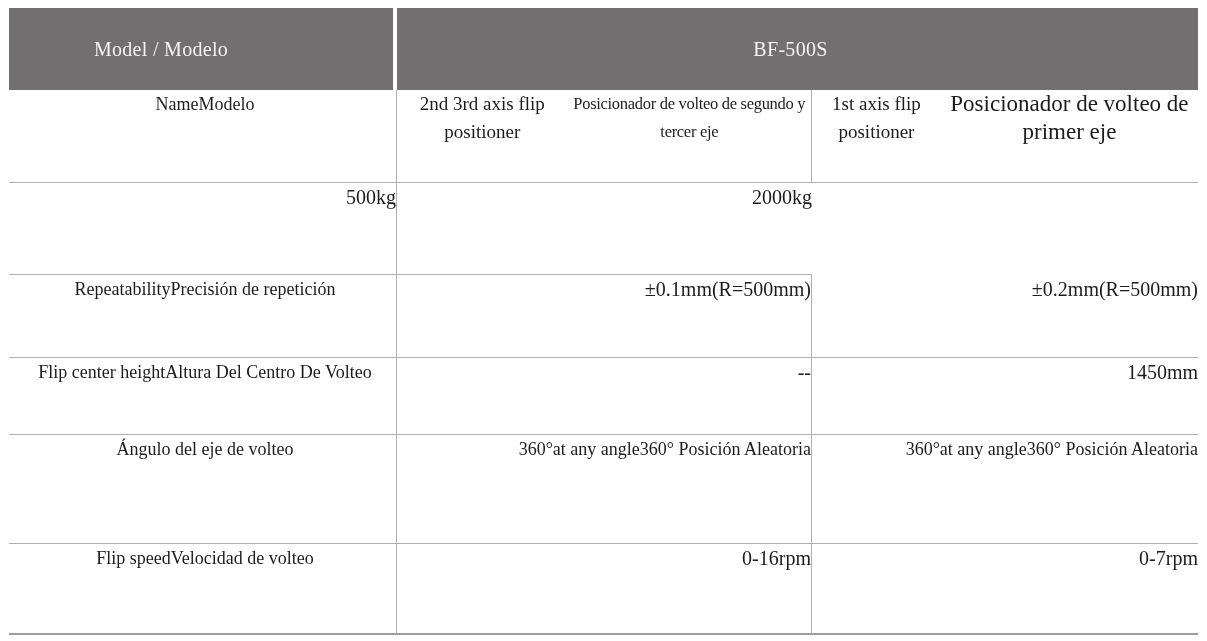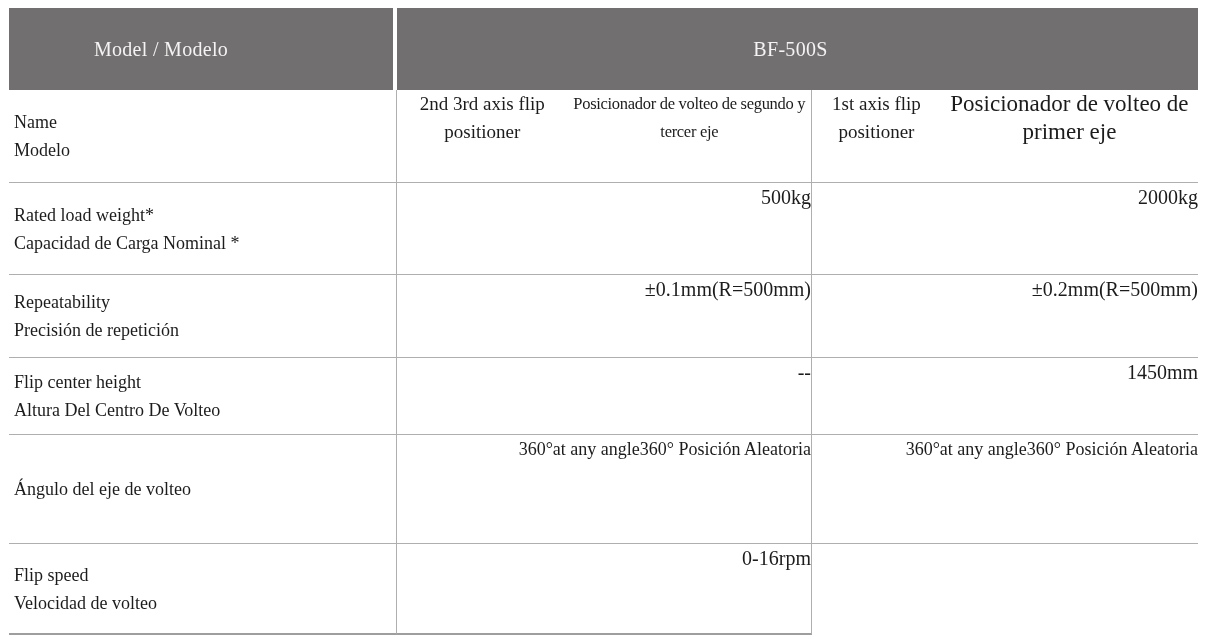--- a/index.html
+++ b/index.html
@@ -27,21 +27,21 @@
     color:var(--header-text);
     display:flex;align-items:center;justify-content:center;
     font-size:20px;letter-spacing:.3px;
   }
   .hdr-model{grid-column:1;border-right:4px solid #ffffff;padding-right:80px;}
   .hdr-value{grid-column:2 / 4;padding-right:14px;justify-content:center;}
 
   
   .lbl{
     grid-column:1;
-    display:flex;flex-direction:column;justify-content:center;
+    display:flex;flex-direction:row;justify-content:center;
     padding-left:5px;
     font-size:18px;line-height:28px;
     border-right:1px solid var(--border);
     border-bottom:1px solid var(--border);
   }
   .val{
     display:flex;flex-direction:row;justify-content:flex-end;
     text-align:center;
     font-size:20px;line-height:28px;
     border-bottom:1px solid var(--border);
@@ -73,24 +73,20 @@
   </div>
   <div class="val mid">
     <div class="l1">2nd 3rd axis flip positioner</div>
     <div class="sub sub-condensed">Posicionador de volteo de segundo y tercer eje</div>
   </div>
   <div class="val">
     <div class="l1">1st axis flip positioner</div>
     <div class="sub sub-wide">Posicionador de volteo de primer eje</div>
   </div>
 
-  <div class="lbl">
-    <div>Rated load weight*</div>
-    <div>Capacidad de Carga Nominal *</div>
-  </div>
   <div class="val mid">
     <div>500kg</div>
   </div>
   <div class="val">
     <div>2000kg</div>
   </div>
 
   <div class="lbl">
     <div>Repeatability</div>
     <div>Precisión de repetición</div>
@@ -125,14 +121,17 @@
     <div class="ang">360° Posición Aleatoria</div>
   </div>
 
   <div class="lbl row-last lbl-last" style="border-bottom:2px solid var(--border-strong);">
     <div>Flip speed</div>
     <div>Velocidad de volteo</div>
   </div>
   <div class="val mid" style="border-bottom:2px solid var(--border-strong);">
     <div>0-16rpm</div>
   </div>
+  <div class="val" style="border-bottom:2px solid var(--border-strong);">
+    <div>0-7rpm</div>
+  </div>
 
 </div>
 
 </body></html>

